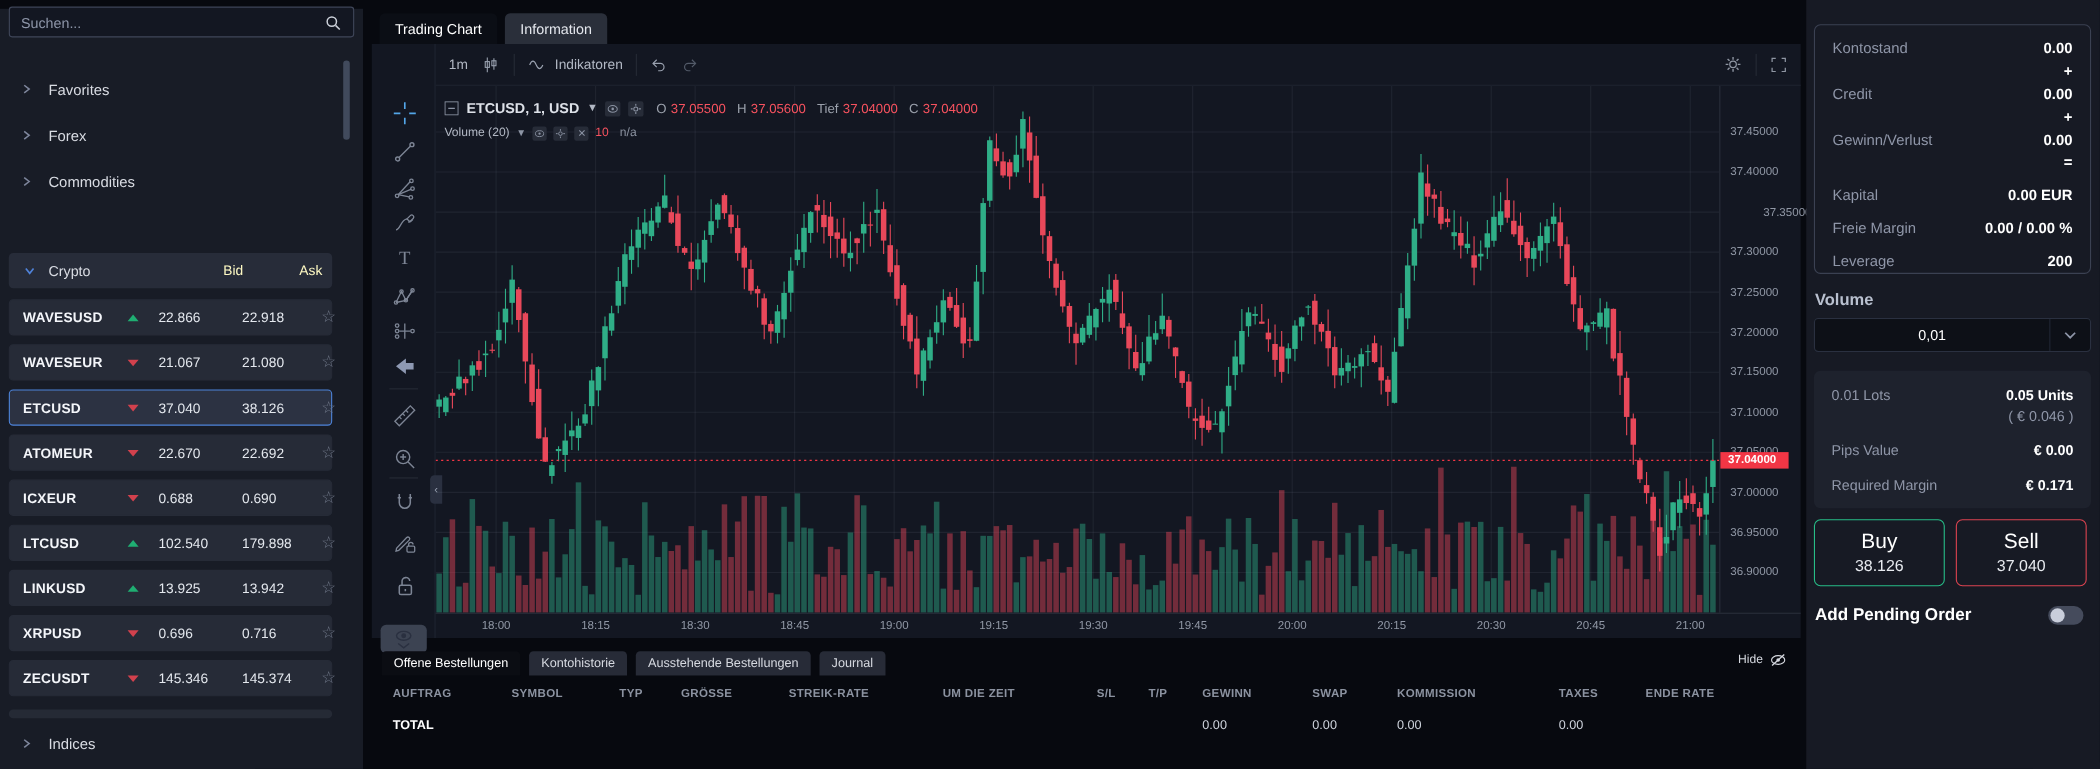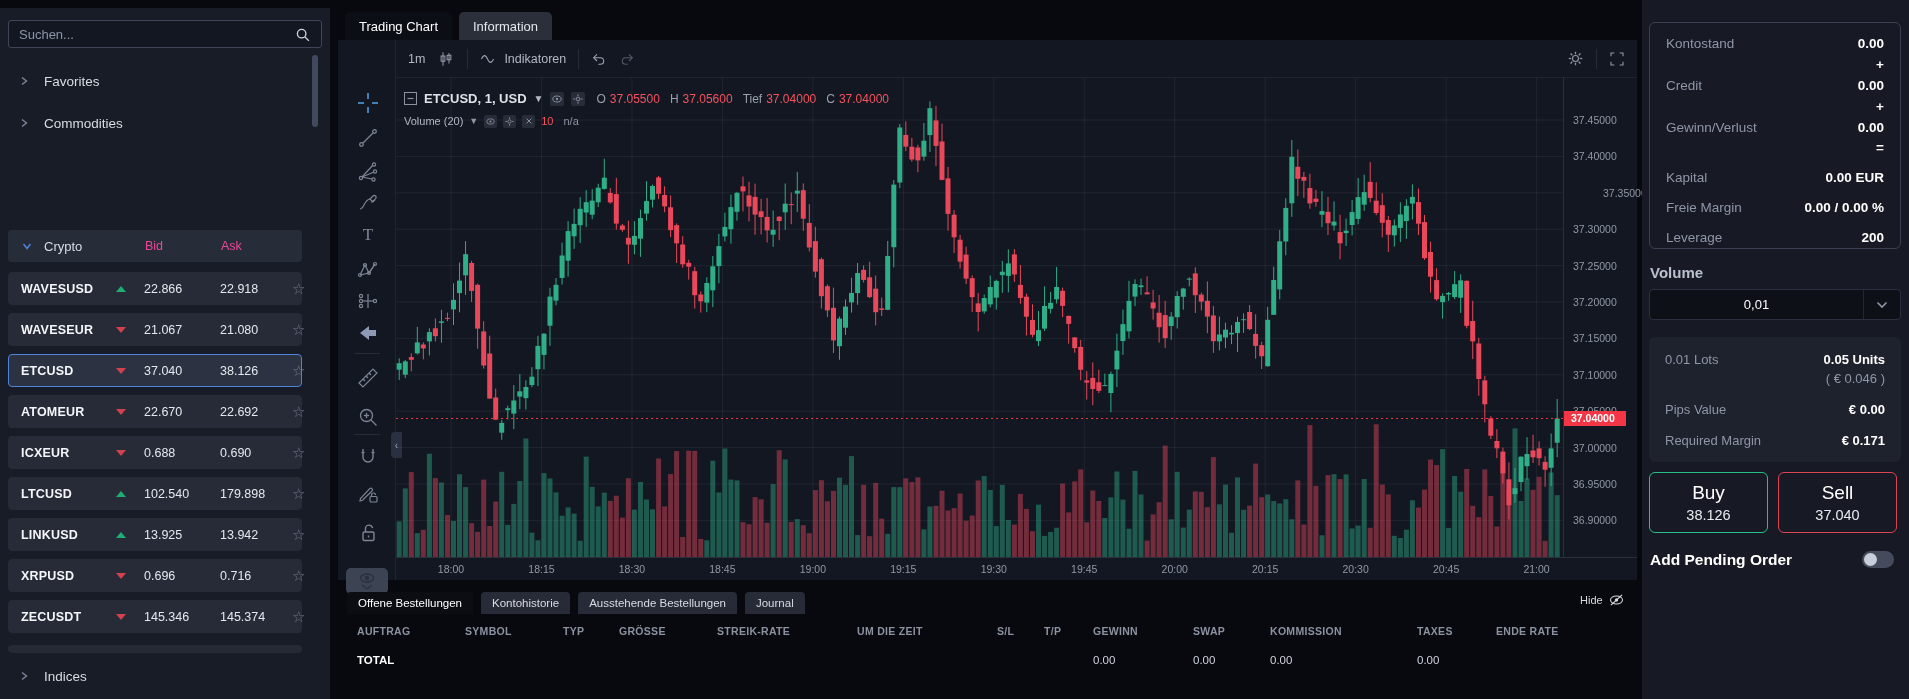--- a/index.html
+++ b/index.html
@@ -2,32 +2,32 @@
 <html><head>
 <meta charset="utf-8">
 <style>
   html,body{margin:0;padding:0;background:#000;}
   .app{position:relative;width:1909px;height:699px;background:#07090f;overflow:hidden;
        font-family:"Liberation Sans",sans-serif;color:#e8eaf0;-webkit-font-smoothing:antialiased;}
   .abs{position:absolute;}
 
   
   .sidebar-bg{left:0;top:8px;width:330px;height:691px;background:#181c26;}
-  .search-box{left:8px;top:20px;width:314px;height:28px;border:1px solid #3f4659;border-radius:3px;
+  .search-box{left:8px;top:6px;width:314px;height:28px;border:1px solid #3f4659;border-radius:3px;
       background:#131722;display:flex;align-items:center;padding:0 10px;box-sizing:border-box;}
   .search-box .ph{color:#8d95a8;font-size:13px;}
   .search-box svg{margin-left:auto;}
   .cat-list{left:0;top:60px;width:330px;}
   .cat-row{height:42px;display:flex;align-items:center;padding-left:19px;gap:15px;cursor:pointer;}
   .cat-row .lbl{color:#d9dce3;font-size:13.5px;}
   .chev{width:10px;height:10px;flex:0 0 10px;}
   .crypto-header{left:8px;top:230px;width:294px;height:32px;background:#272c39;border-radius:4px;
       display:grid;grid-template-columns:22px 101px 76px 72px 1fr;align-items:center;padding-left:14px;box-sizing:border-box;}
   .crypto-header .lbl{color:#d9dce3;font-size:13px;}
-  .crypto-header .colh{color:#ec4899;font-size:12.5px;}
+  .crypto-header .colh{color:#fef9c3;font-size:12.5px;text-align:right;}
   .inst-list{left:8px;top:272px;width:294px;display:flex;flex-direction:column;gap:8px;}
   .inst-row{height:33px;background:#262b37;border:1px solid #262b37;border-radius:4px;display:grid;
       grid-template-columns:95px 28px 76px 72px 1fr;align-items:center;padding-left:12px;box-sizing:border-box;cursor:pointer;}
   .inst-row.selected{background:#2c3242;border-color:#4d83d9;}
   .inst-row .sym{color:#f4f6fa;font-weight:bold;font-size:12.5px;letter-spacing:.2px;}
   .inst-row .px{color:#e4e8ee;font-size:12.5px;}
   .inst-row .star{color:#707889;font-size:15px;justify-self:end;padding-right:10px;line-height:1;cursor:pointer;}
   .tri{width:0;height:0;border-left:5px solid transparent;border-right:5px solid transparent;}
   .tri.up{border-bottom:6px solid #1fae72;}
   .tri.down{border-top:6px solid #d2414d;}
@@ -141,20 +141,26 @@
     </svg>
   </div>
 
   <div class="abs cat-list">
 
       <div class="cat-row">
         <svg class="chev" viewBox="0 0 10 10">
           <polyline points="3,1.5 7.5,5 3,8.5" fill="none" stroke="#7e869c" stroke-width="1.4"></polyline>
         </svg>
         <span class="lbl">Favorites</span>
+      </div>
+      <div class="cat-row">
+        <svg class="chev" viewBox="0 0 10 10">
+          <polyline points="3,1.5 7.5,5 3,8.5" fill="none" stroke="#7e869c" stroke-width="1.4"></polyline>
+        </svg>
+        <span class="lbl">Forex</span>
       </div>
       <div class="cat-row">
         <svg class="chev" viewBox="0 0 10 10">
           <polyline points="3,1.5 7.5,5 3,8.5" fill="none" stroke="#7e869c" stroke-width="1.4"></polyline>
         </svg>
         <span class="lbl">Commodities</span>
       </div>
     </div>
 
   <div class="abs crypto-header">

